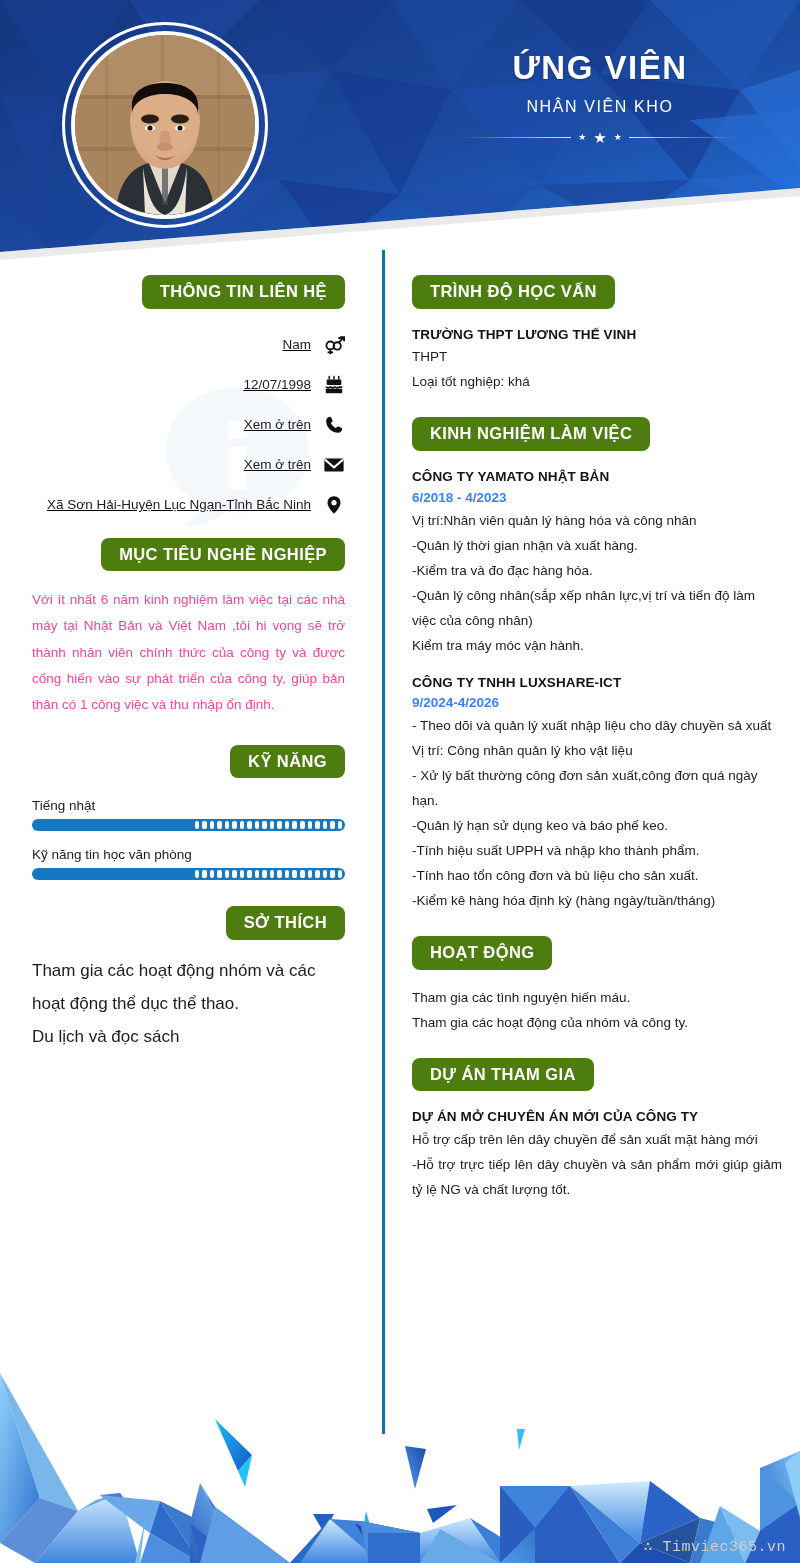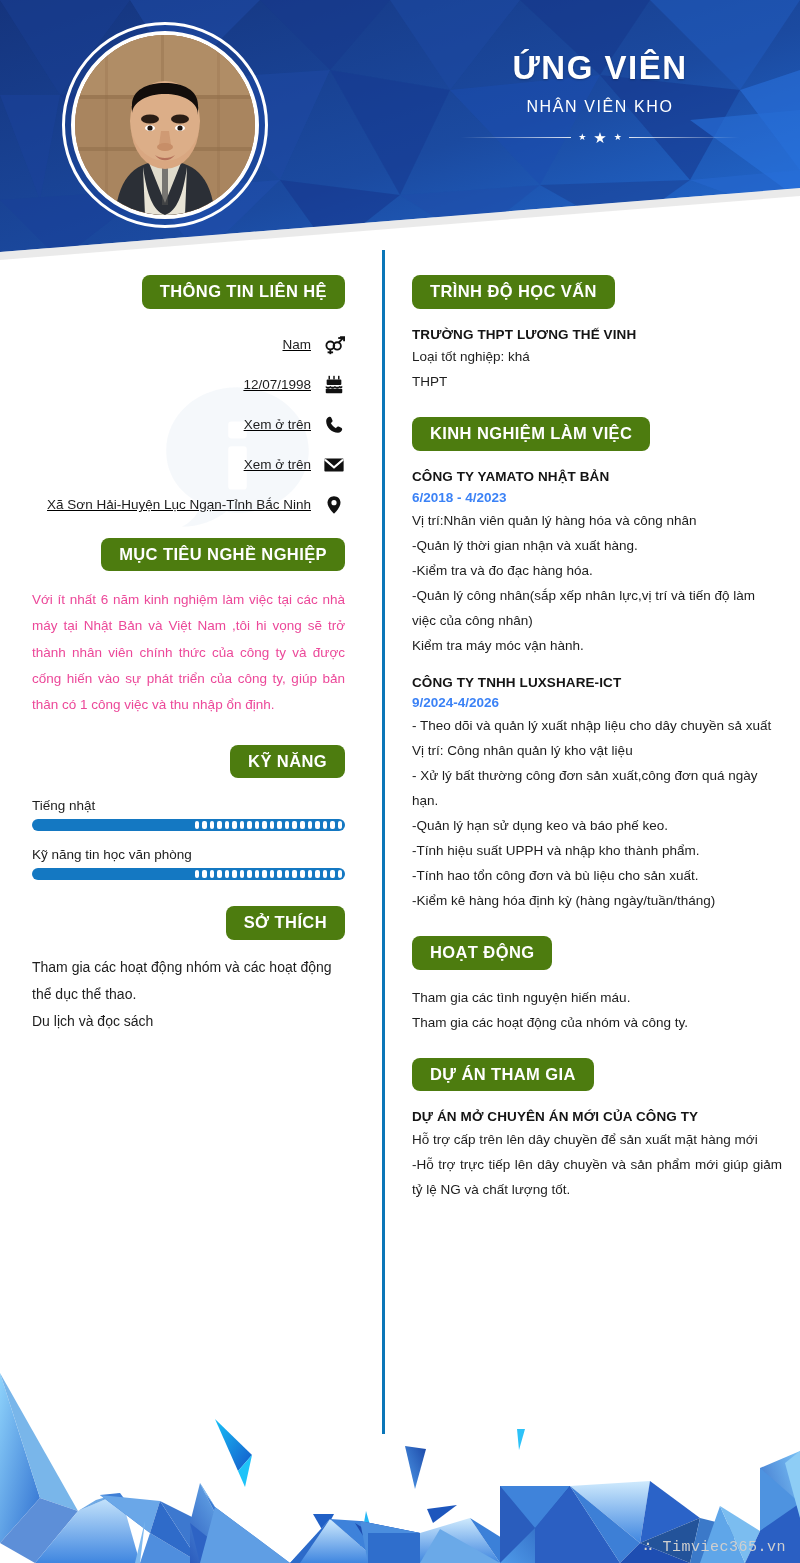--- a/index.html
+++ b/index.html
@@ -164,21 +164,21 @@
   
   .para {
     font-size: 13.5px;
     color: #ec4899;
     line-height: 1.95;
     text-align: justify;
     padding: 0 21px 0 32px;
     margin-top: 16px;
   }
   .para-left {
-    font-size: 14px;
+    font-size: 17px;
     color: #1d1d1d;
     line-height: 1.95;
     padding: 0 21px 0 32px;
     margin-top: 14px;
   }
 
   
   .skills { margin-top: 20px; padding: 0 21px 0 32px; }
   .skill-name {
     font-size: 13.5px;
@@ -489,22 +489,22 @@
     <div class="para-left" style="margin-top:0">Du lịch và đọc sách</div>
   </div>
 
   <div class="col-right">
 
     <div class="badge-row-left">
       <span class="badge">TRÌNH ĐỘ HỌC VẤN</span>
     </div>
     <div class="r-block">
       <div class="r-title">TRƯỜNG THPT LƯƠNG THẾ VINH</div>
+      <div class="r-line">THPT</div>
       <div class="r-line">Loại tốt nghiệp: khá</div>
-      <div class="r-line">THPT</div>
     </div>
 
     <div class="gap-md"></div>
     <div class="badge-row-left">
       <span class="badge">KINH NGHIỆM LÀM VIỆC</span>
     </div>
 
     <div class="r-block">
       <div class="r-title">CÔNG TY YAMATO NHẬT BẢN</div>
       <div class="r-sub">6/2018 - 4/2023</div>

